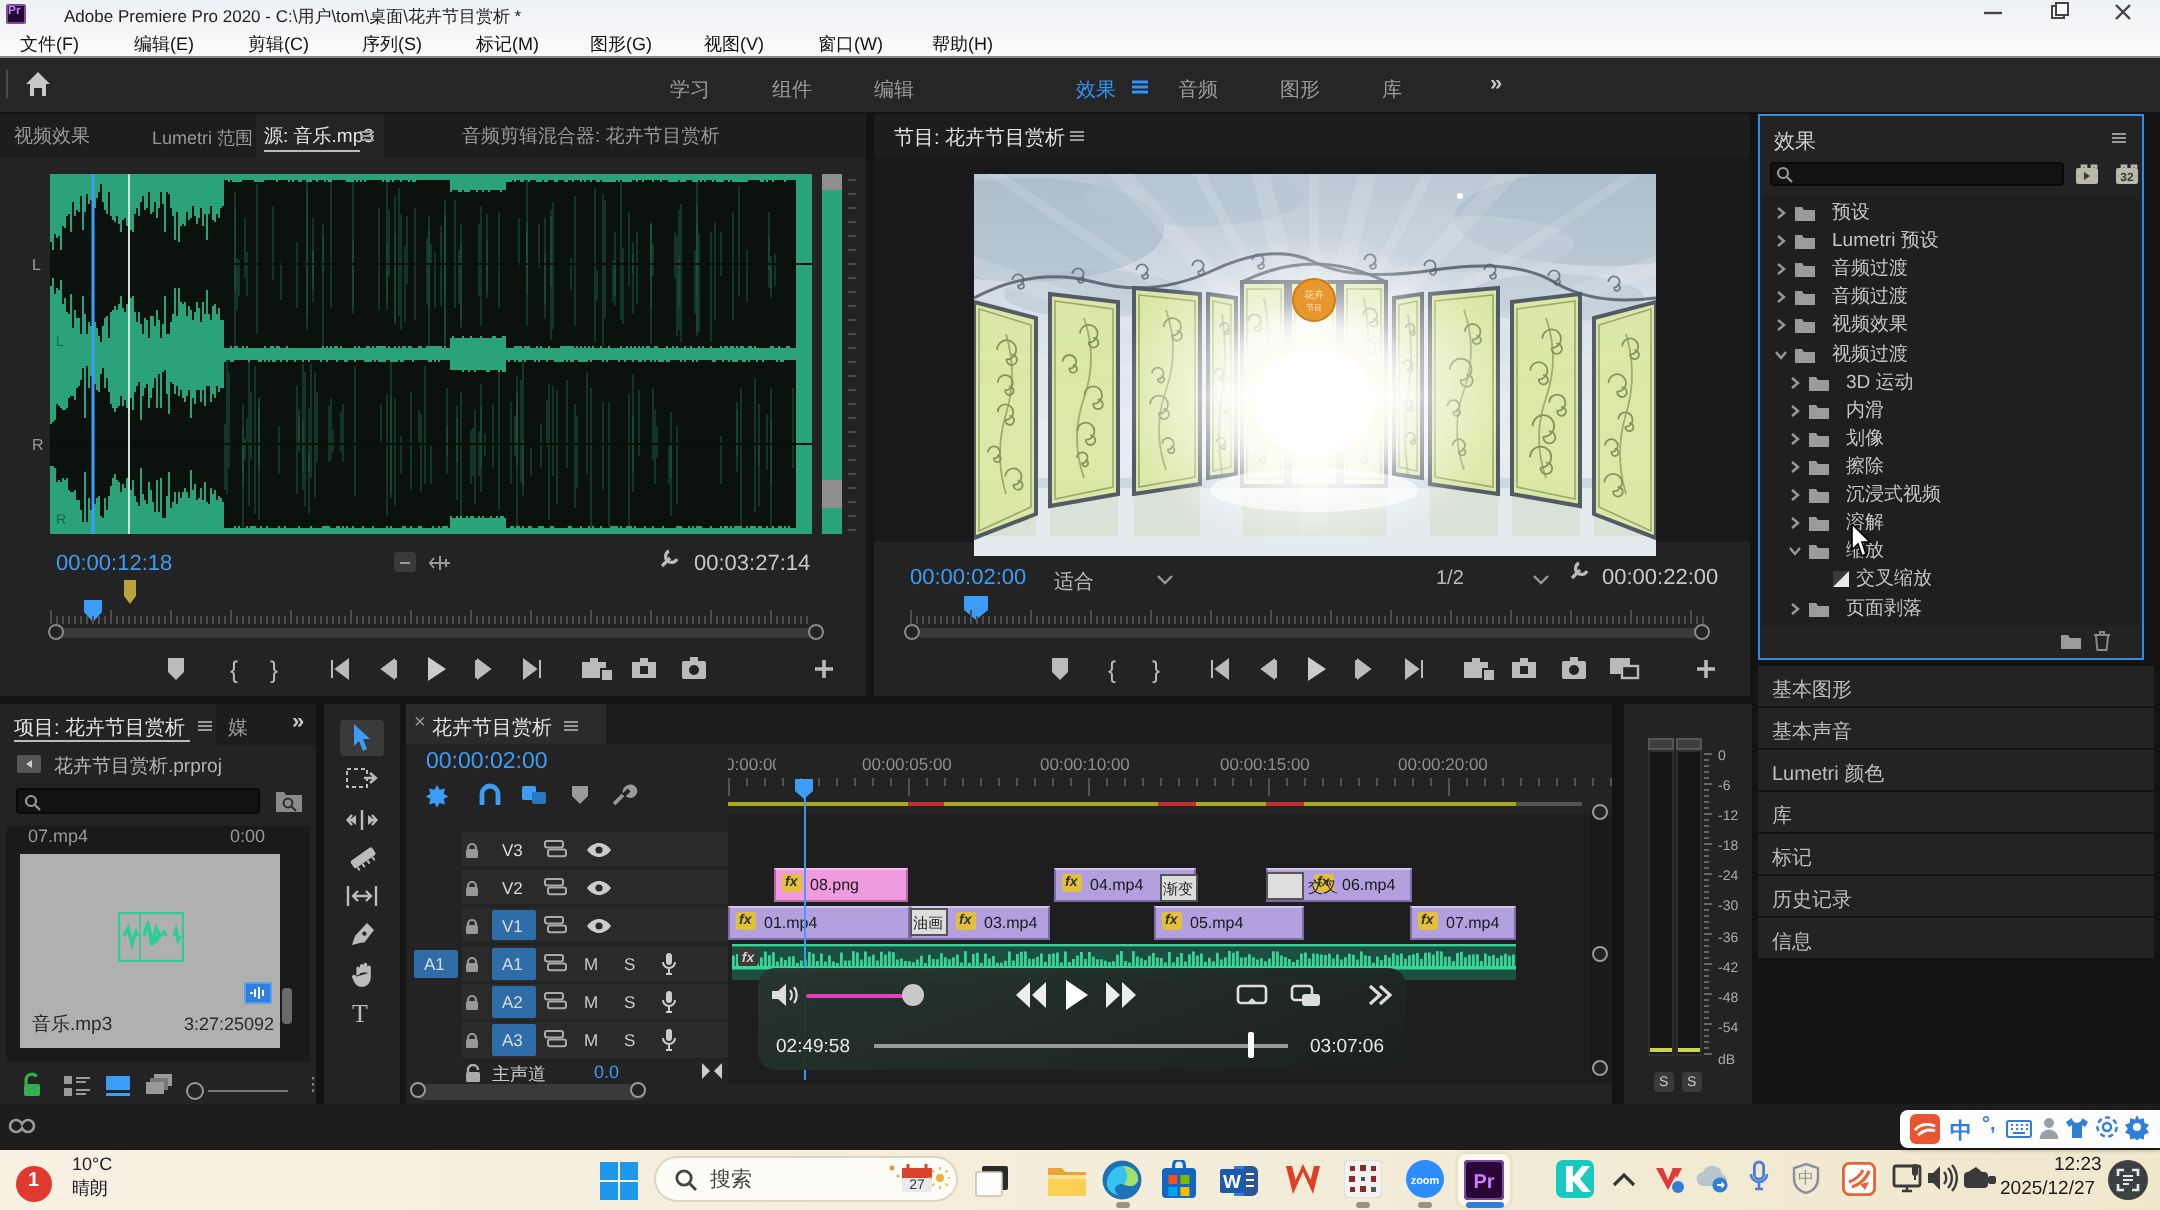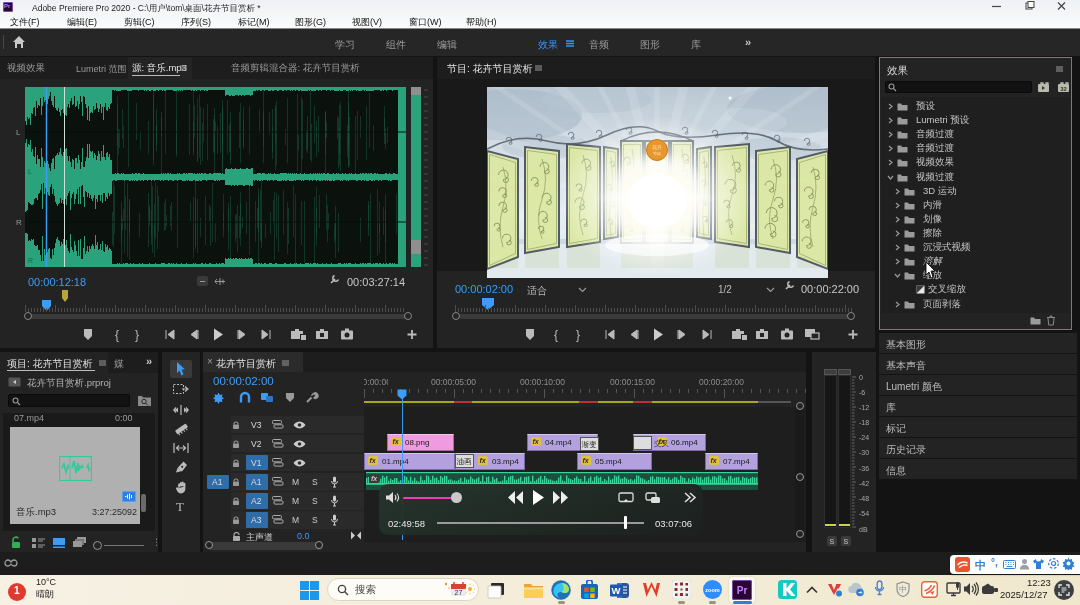--- a/index.html
+++ b/index.html
@@ -465,21 +465,21 @@
     <svg class="a" style="left:904px;top:243px;" width="11" height="9" viewBox="0 0 11 9">
       <path d="M0.5 1.5h3.5l1 1.5h5.5v5.5h-10z" fill="#9b9b9b"></path>
     </svg>
     <div class="tx" style="left:923px;top:241px;font-size:9.5px;color:#c5c5c5;">沉浸式视频</div>
     <svg class="a" style="left:894px;top:258px;" width="7" height="7" viewBox="0 0 7 7">
       <path d="M2 1l3 2.5L2 6" stroke="#999" stroke-width="1.2" fill="none"></path>
     </svg>
     <svg class="a" style="left:904px;top:257px;" width="11" height="9" viewBox="0 0 11 9">
       <path d="M0.5 1.5h3.5l1 1.5h5.5v5.5h-10z" fill="#9b9b9b"></path>
     </svg>
-    <div class="tx" style="left:923px;top:255px;font-size:9.5px;color:#c5c5c5;font-style:italic;">溶解</div>
+    <div class="tx" style="left:923px;top:255px;font-size:9.5px;color:#c5c5c5;">溶解</div>
     <svg class="a" style="left:894px;top:272px;" width="7" height="7" viewBox="0 0 7 7">
       <path d="M1 2l2.5 3L6 2" stroke="#999" stroke-width="1.2" fill="none"></path>
     </svg>
     <svg class="a" style="left:904px;top:271px;" width="11" height="9" viewBox="0 0 11 9">
       <path d="M0.5 1.5h3.5l1 1.5h5.5v5.5h-10z" fill="#9b9b9b"></path>
     </svg>
     <div class="tx" style="left:923px;top:269px;font-size:9.5px;color:#c5c5c5;">缩放</div>
     <svg class="a" style="left:916px;top:285px;" width="9" height="9" viewBox="0 0 9 9">
       <rect x="0.5" y="0.5" width="8" height="8" fill="#e8e8e8"></rect>
       <path d="M0.5 8.5L8.5 0.5H0.5z" fill="#3a3a3a"></path>

